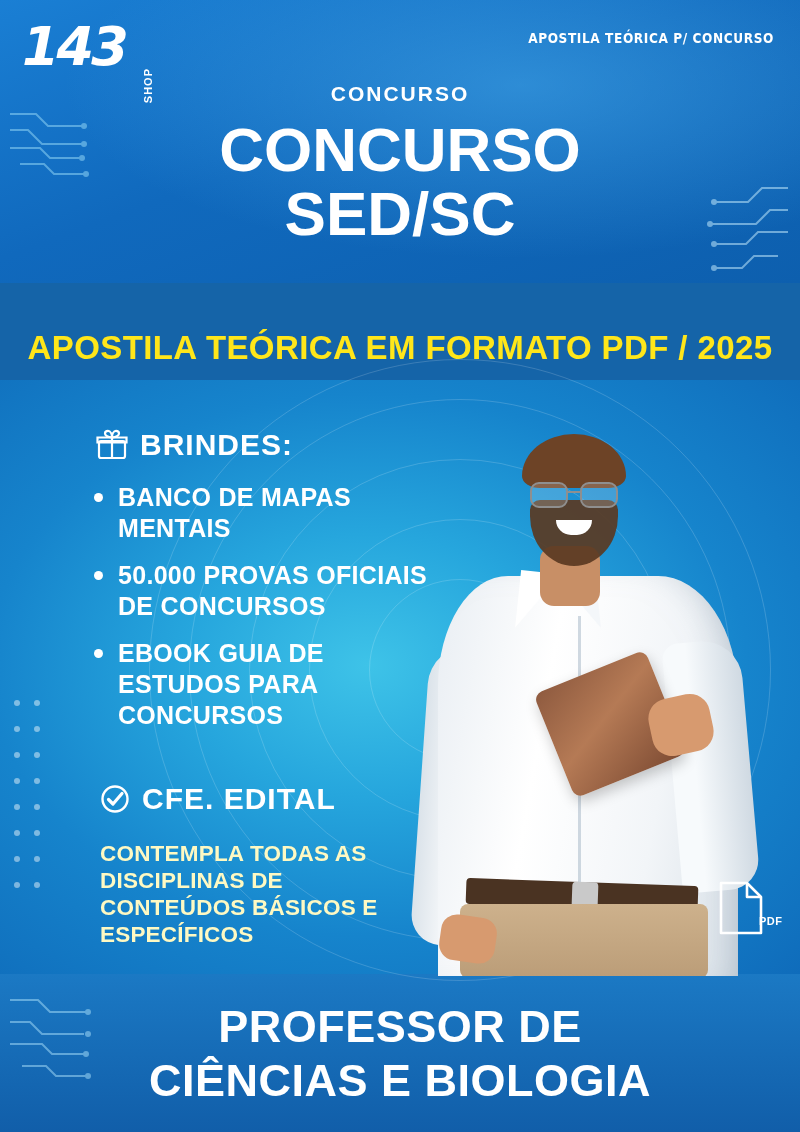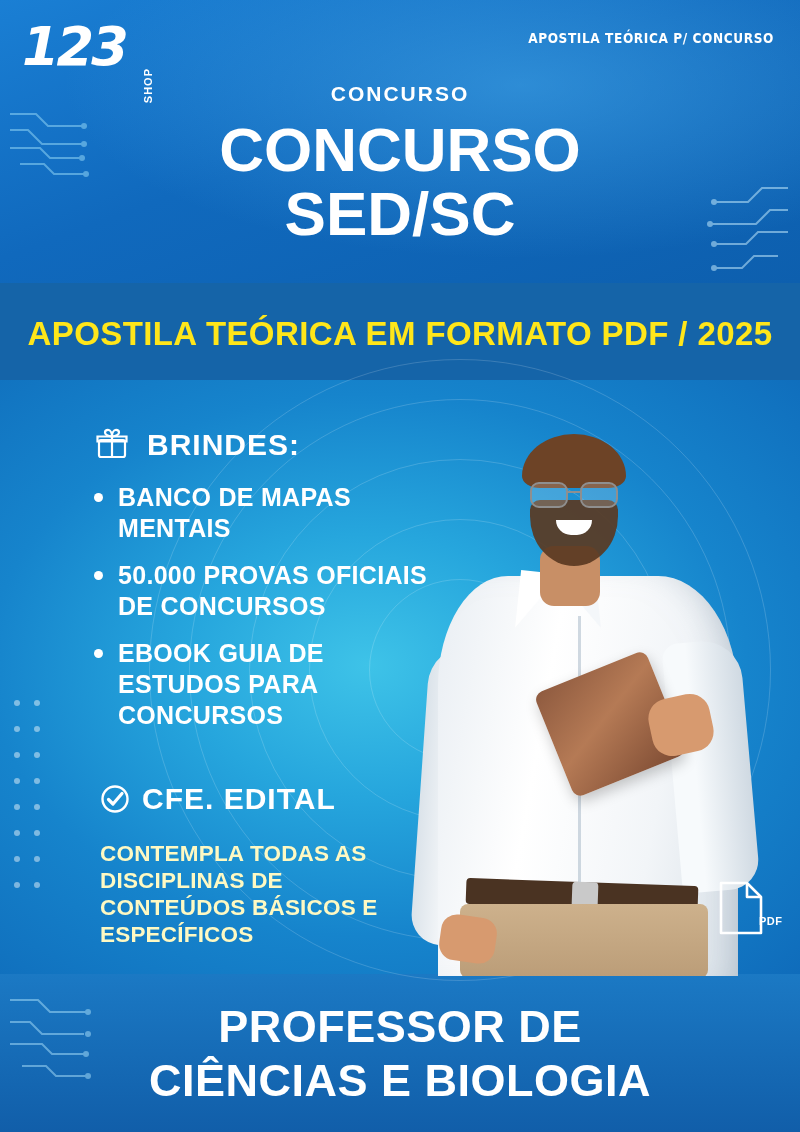--- a/index.html
+++ b/index.html
@@ -130,36 +130,37 @@
     text-align: center;
     color: #ffffff;
     font-size: 62px;
     font-weight: bold;
     line-height: 64px;
     letter-spacing: 0px;
     text-transform: uppercase;
   }
   .subtitle-band {
     position: absolute;
-    left: 0; top: 315px;
+    left: 0; top: 329px;
     width: 800px;
     text-align: center;
     color: #ffe61a;
     font-size: 33px;
     font-weight: bold;
     letter-spacing: .4px;
     text-transform: uppercase;
   }
 
   
   .gift-head {
     position: absolute;
     left: 96px; top: 428px;
     display: flex;
-    gap: 19px;
+    align-items: center;
+    gap: 12px;
   }
   .gift-title {
     color: #ffffff;
     font-size: 30px;
     font-weight: bold;
     letter-spacing: 1px;
     text-transform: uppercase;
   }
   .bullets {
     position: absolute;
@@ -484,21 +485,21 @@
       <i style="left:20px;top:104px;"></i>
     <i style="left:0;top:130px;"></i>
       <i style="left:20px;top:130px;"></i>
     <i style="left:0;top:156px;"></i>
       <i style="left:20px;top:156px;"></i>
     <i style="left:0;top:182px;"></i>
       <i style="left:20px;top:182px;"></i>
   </div>
 
   <div class="logo">
-    <div class="logo-123">123</div>
+    <div class="logo-123">143</div>
     <div class="logo-shop">SHOP</div>
   </div>
 
   <div class="header-right">APOSTILA TEÓRICA P/ CONCURSO</div>
 
   <div class="kicker">CONCURSO</div>
   <div class="title">
     <div>CONCURSO</div>
     <div>SED/SC</div>
   </div>

